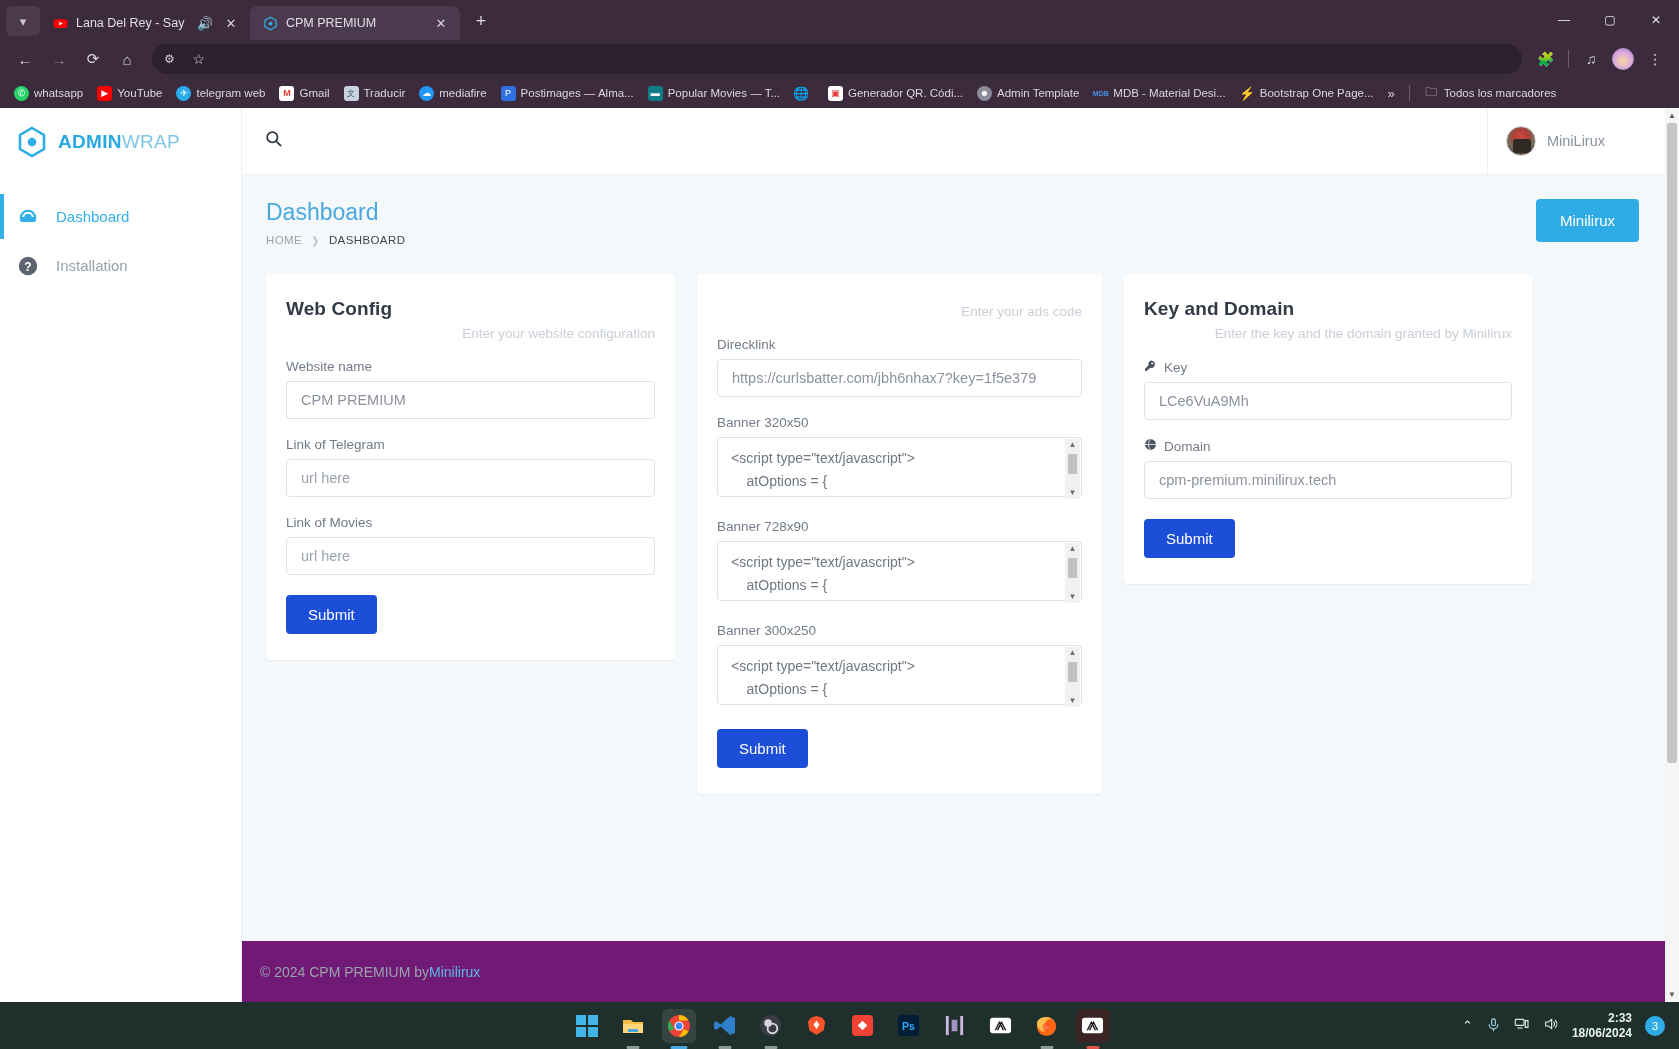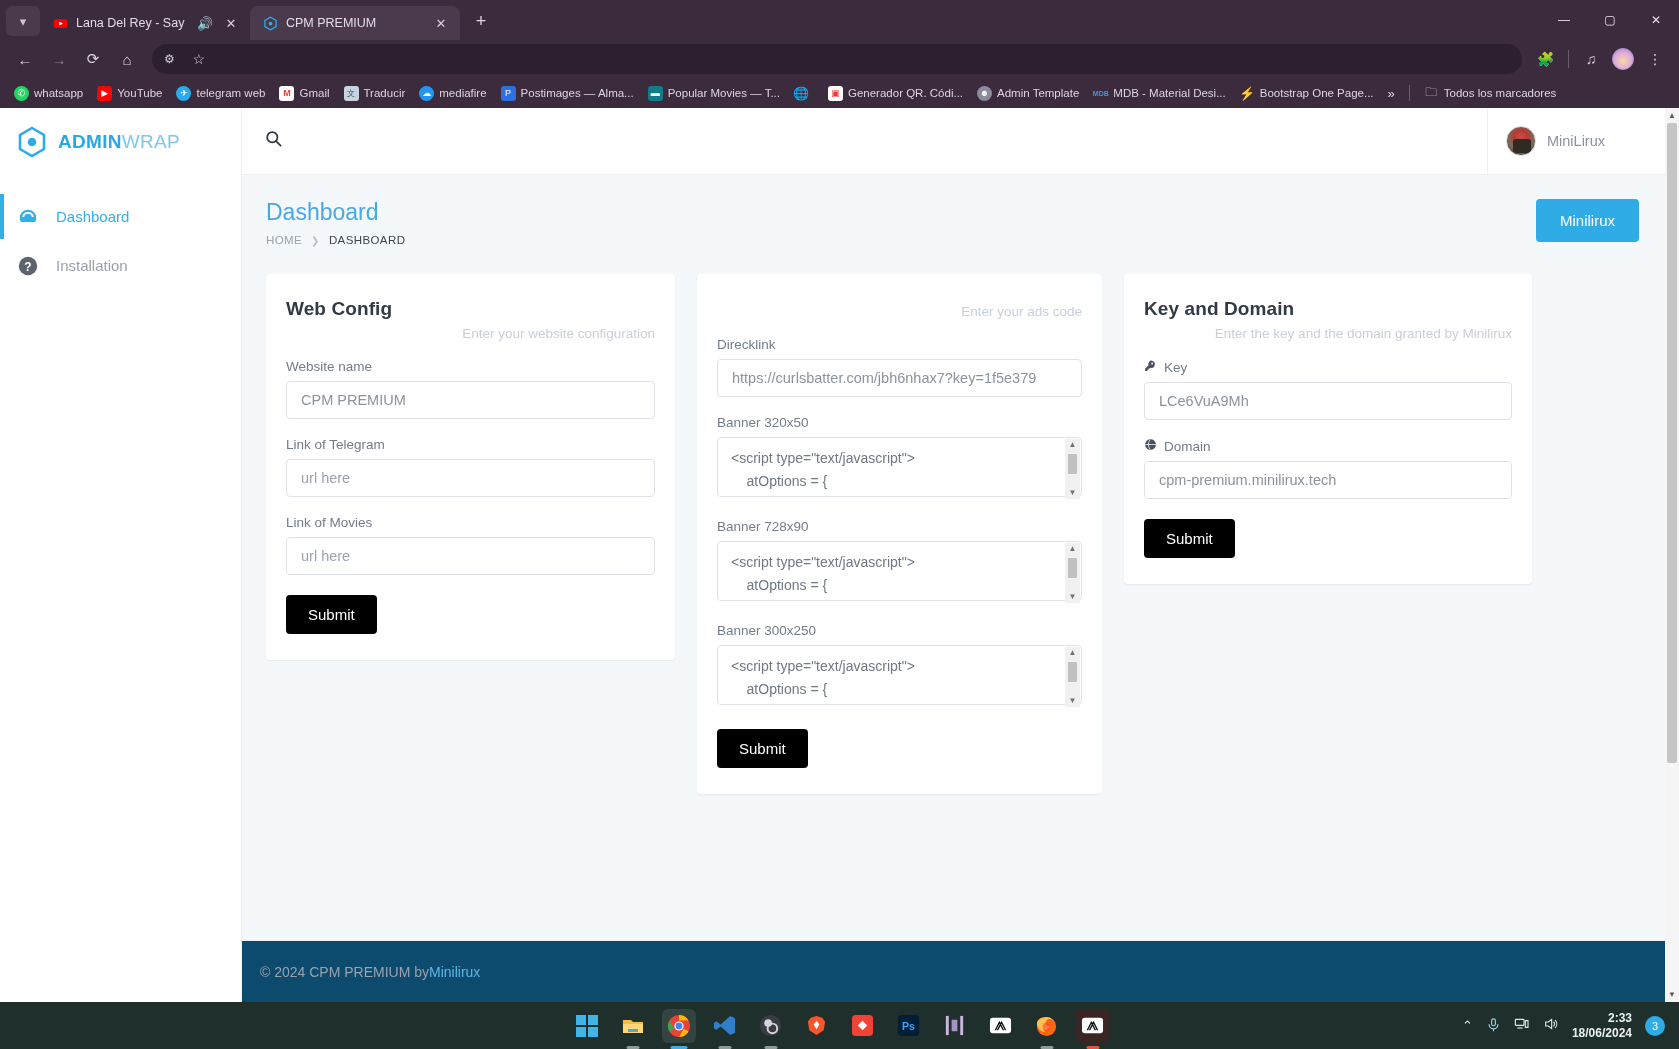--- a/index.html
+++ b/index.html
@@ -115,26 +115,26 @@
   .ta {
     width:100%; height:60px; border:1px solid #dfe3e8; border-radius:4px;
     padding: 9px 22px 9px 13px; font-size:14px; color:#6f7884; font-family:inherit;
     outline:none; resize:none; line-height:23px; overflow:hidden; background:#fff;
   }
   .fake-sb { position:absolute; right:2px; top:2px; bottom:2px; width:15px; background:#f1f1f1; display:flex; flex-direction:column; align-items:center; }
   .sb-arrow { font-size:8px; color:#707070; line-height:1; padding: 2px 0; }
   .sb-thumb { width:9px; height:20px; background:#c1c1c1; margin-top:3px; }
   .sb-spacer { flex:1; }
   .btn-submit {
-    background:#000000; color:#fff; border:none; border-radius:4px;
+    background:#1d4ed8; color:#fff; border:none; border-radius:4px;
     padding: 11px 22px; font-size:15px; font-family:inherit; cursor:pointer; margin-top: 20px;
   }
   .key-ico { color:#4a5160; font-size:12px; }
 
-  .footer { position:absolute; left:0; right:0; bottom:0; height:62px; background:#0c4a6e; border-top:1px solid #eef0f3;
+  .footer { position:absolute; left:0; right:0; bottom:0; height:62px; background:#701a75; border-top:1px solid #eef0f3;
             display:flex; align-items:center; padding-left: 18px; font-size:14px; color:#9aa2ad; }
   .footer a { color:#5bb8e8; text-decoration:none; }
 
   .pg-scrollbar { width: 14px; background:#f5f5f5; flex:none; display:flex; flex-direction:column; align-items:center; }
   .pg-sb-arrow { font-size:8px; color:#5a5a5a; padding: 3px 0; }
   .pg-sb-track { flex:1; width:100%; position:relative; }
   .pg-sb-thumb { position:absolute; left:2px; right:2px; top:0; height:640px; background:#c5c5c5; border-radius:2px; }
 
   
   .taskbar { height: 47px; background:#1e2f2c; display:flex; align-items:center; position:relative; }

